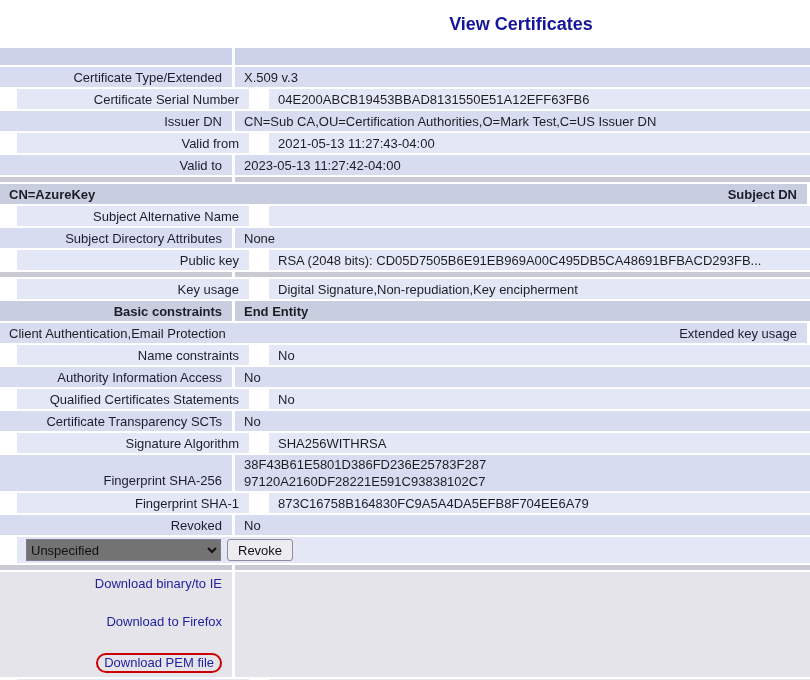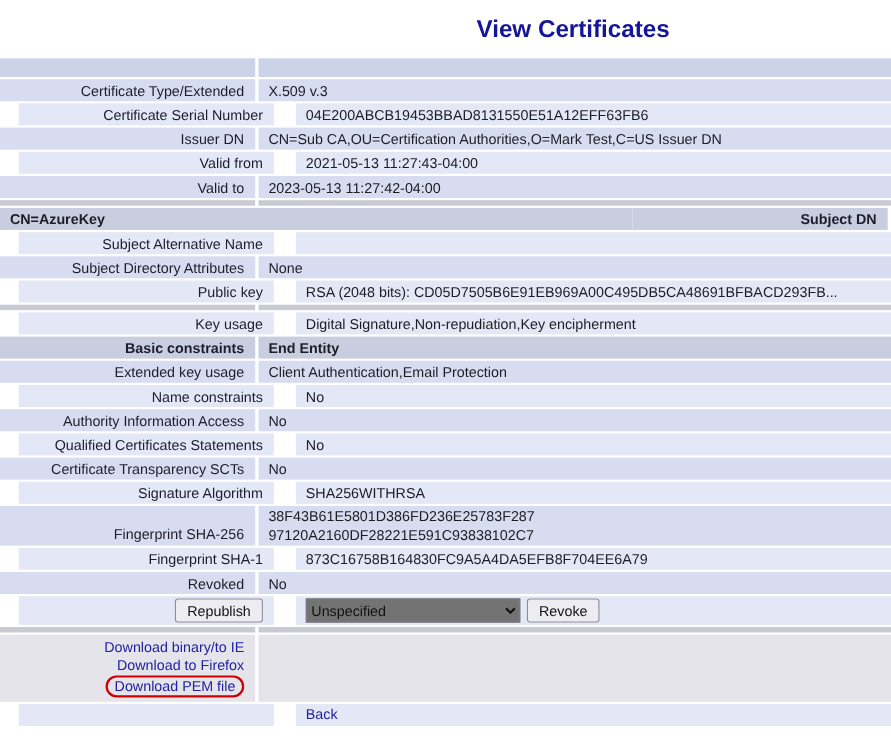--- a/index.html
+++ b/index.html
@@ -8,21 +8,21 @@
     background: #ffffff;
     width: 810px;
     font-family: "Liberation Sans", sans-serif;
   }
   .page { width: 810px; min-height: 680px; box-sizing: border-box; }
 
   h1.page-title {
     margin: 0 0 0 232px;
     padding: 14px 0 13px 0;
     text-align: center;
-    font-size: 22px;
+    font-size: 18px;
     font-weight: bold;
     color: var(--title-color, #15159a);
   }
 
   .tbl { width: 810px; }
 
   .t-row { display: flex; margin-bottom: 2px; }
   .cell {
     box-sizing: border-box;
     display: flex;
@@ -78,21 +78,21 @@
   .actions .v > * { margin-right: 6px; }
   .actions .cell { min-height: 26px; }
 
   a {
     color: var(--link-color, #2222a0);
     text-decoration: none;
     font-size: 13px;
     line-height: 16px;
   }
 
-  .dl .cell { min-height: 60px; }
+  .dl .cell { min-height: 60px; gap: 22px; }
   .dl .l {
     flex-direction: column;
     align-items: flex-end;
     justify-content: center;
     padding: 4px 10px 4px 4px;
   }
   .red-oval {
     display: inline-block;
     border: 2px solid var(--red-outline, #cc0000);
     border-radius: 11px;
@@ -173,22 +173,22 @@
       <div class="cell l">Key usage</div>
       <div class="cell v">Digital Signature,Non-repudiation,Key encipherment</div>
     </div>
 
     <div class="t-row sec">
       <div class="cell l">Basic constraints</div>
       <div class="cell v">End Entity</div>
     </div>
 
     <div class="t-row a">
+      <div class="cell v">Client Authentication,Email Protection</div>
       <div class="cell l">Extended key usage</div>
-      <div class="cell v">Client Authentication,Email Protection</div>
     </div>
 
     <div class="t-row b">
       <div class="cell l">Name constraints</div>
       <div class="cell v">No</div>
     </div>
 
     <div class="t-row a">
       <div class="cell l">Authority Information Access</div>
       <div class="cell v">No</div>
@@ -221,23 +221,20 @@
       <div class="cell l">Fingerprint SHA-1</div>
       <div class="cell v">873C16758B164830FC9A5A4DA5EFB8F704EE6A79</div>
     </div>
 
     <div class="t-row a">
       <div class="cell l">Revoked</div>
       <div class="cell v">No</div>
     </div>
 
     <div class="t-row b actions">
-      <div class="cell l">
-        <button type="button">Republish</button>
-      </div>
       <div class="cell v">
         <select>
           <option>Unspecified</option>
         </select>
         <button type="button">Revoke</button>
       </div>
     </div>
 
     <div class="t-row sep">
       <div class="cell l"></div>

